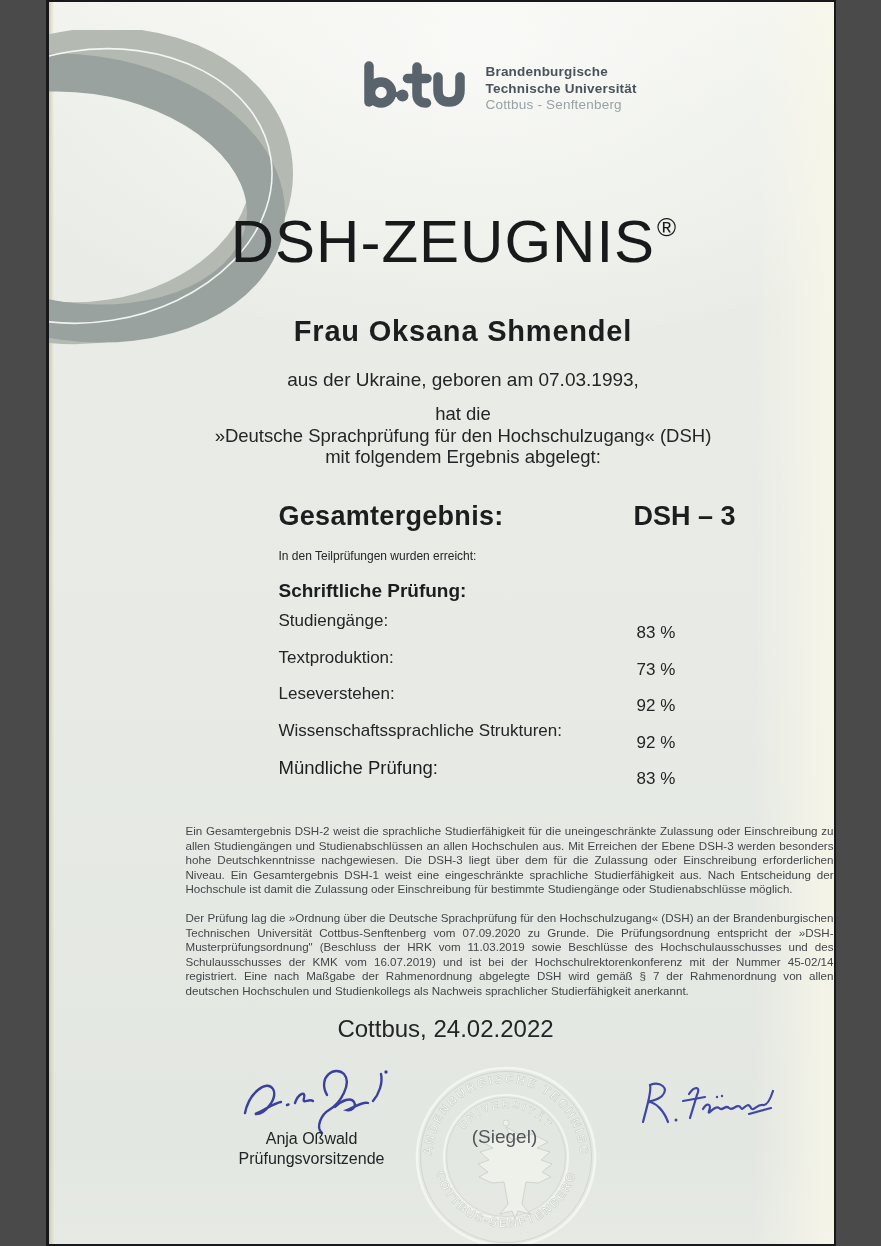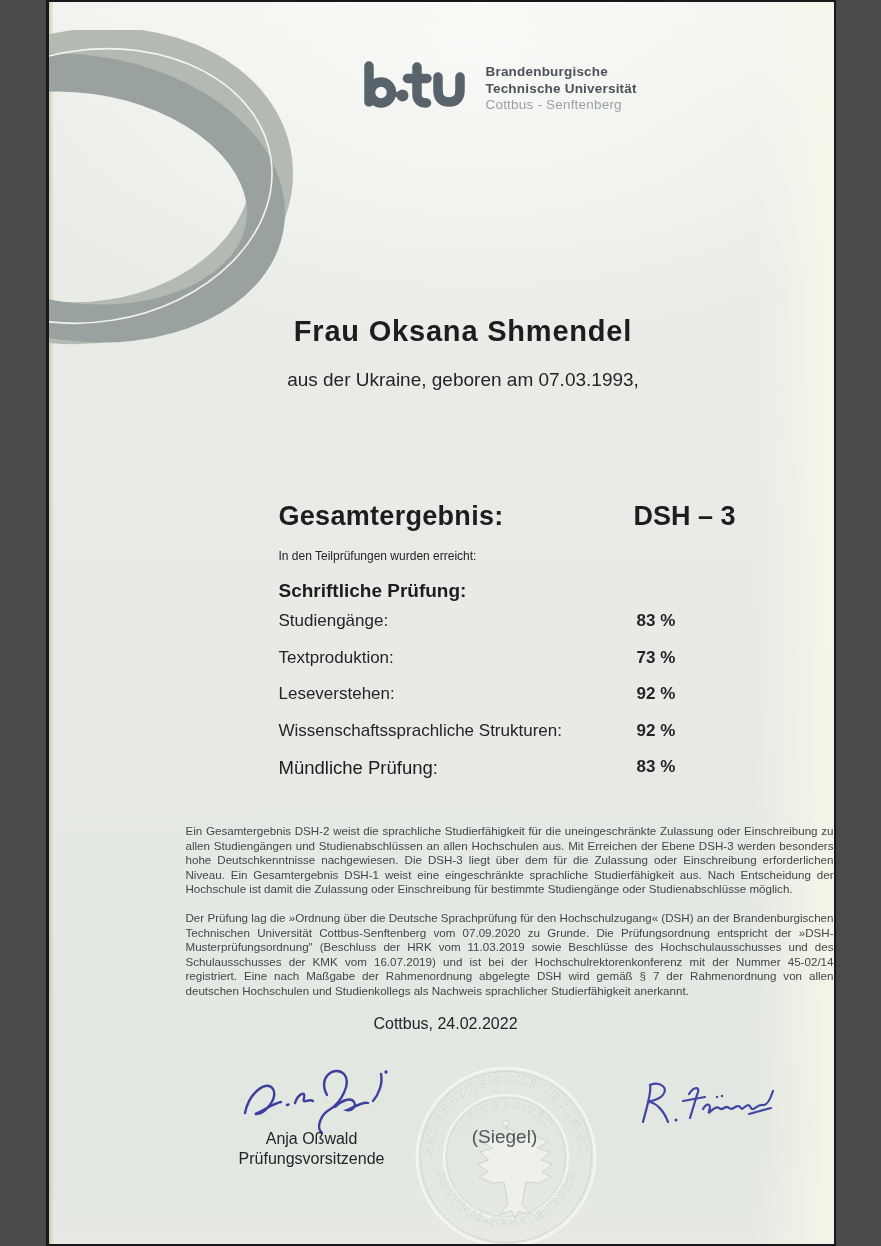--- a/index.html
+++ b/index.html
@@ -41,28 +41,28 @@
 
   .overall-label{left:230px;top:499px;font-size:27px;font-weight:bold;color:#1b1d1f;letter-spacing:0.3px;}
   .overall-value{left:585px;top:499px;font-size:27px;font-weight:bold;color:#1b1d1f;}
 
   .results-intro{left:230px;top:547px;font-size:12px;}
   .written-heading{left:230px;top:578px;font-size:19px;font-weight:bold;color:#1b1d1f;}
 
   .results-table{left:230px;top:609px;width:470px;}
   .result-row{position:relative;height:36.5px;}
   .result-row .lbl{font-size:17px;}
-  .result-row .val{position:absolute;left:358px;top:0;font-size:17px;font-weight:bold;text-align:center;}
+  .result-row .val{position:absolute;left:358px;top:12px;font-size:17px;font-weight:normal;text-align:center;}
   .result-row.row-bold .lbl{font-size:18.5px;font-weight:normal;color:#1b1d1f;}
 
   .legal{left:121px;width:648px;font-size:11.6px;line-height:14.55px;color:#42464a;text-align:justify;margin:16px;}
   .legal.p1{top:806px;}
   .legal.p2{top:893px;}
 
-  .date-line{top:1013px;padding-left:9px;font-size:16px;}
+  .date-line{top:1013px;padding-left:9px;font-size:24px;}
 
   .sig-left-svg{left:190px;top:1063px;width:152px;height:70px;}
   .sig-left-text{left:163px;top:1127px;width:200px;text-align:center;font-size:16px;line-height:19.5px;}
   .sig-right-svg{left:580px;top:1076px;width:152px;height:54px;}
   .sig-right-text{left:556px;top:1126px;width:190px;text-align:center;font-size:16px;line-height:19.5px;}
 
   .seal{left:362px;top:1058px;width:190px;height:190px;}
   .siegel-label{left:400px;top:1124px;width:112px;text-align:center;font-size:19px;color:#53575b;}
 </style>
 </head>
@@ -88,23 +88,31 @@
     </g>
     <path d="M31.5,34.5 L39,36" stroke="#59636b" stroke-width="5" stroke-linecap="round"></path>
     <circle cx="42.5" cy="36.5" r="6" fill="#59636b"></circle>
   </svg>
   <div class="abs logo-text">
     <div class="l12">Brandenburgische</div>
     <div class="l12">Technische Universität</div>
     <div class="l3">Cottbus - Senftenberg</div>
   </div>
 
+  <div class="abs center title">
+    <span>DSH-ZEUGNIS</span><span class="reg">®</span>
+  </div>
 
   <div class="abs center name">Frau Oksana Shmendel</div>
   <div class="abs center origin">aus der Ukraine, geboren am 07.03.1993,</div>
+  <div class="abs center intro">
+    <div>hat die</div>
+    <div>»Deutsche Sprachprüfung für den Hochschulzugang« (DSH)</div>
+    <div>mit folgendem Ergebnis abgelegt:</div>
+  </div>
 
   <div class="abs overall-label">Gesamtergebnis:</div>
   <div class="abs overall-value">DSH – 3</div>
 
   <div class="abs results-intro">In den Teilprüfungen wurden erreicht:</div>
   <div class="abs written-heading">Schriftliche Prüfung:</div>
 
   <div class="abs results-table">
     <div class="result-row">
       <span class="lbl">Studiengänge:</span>

